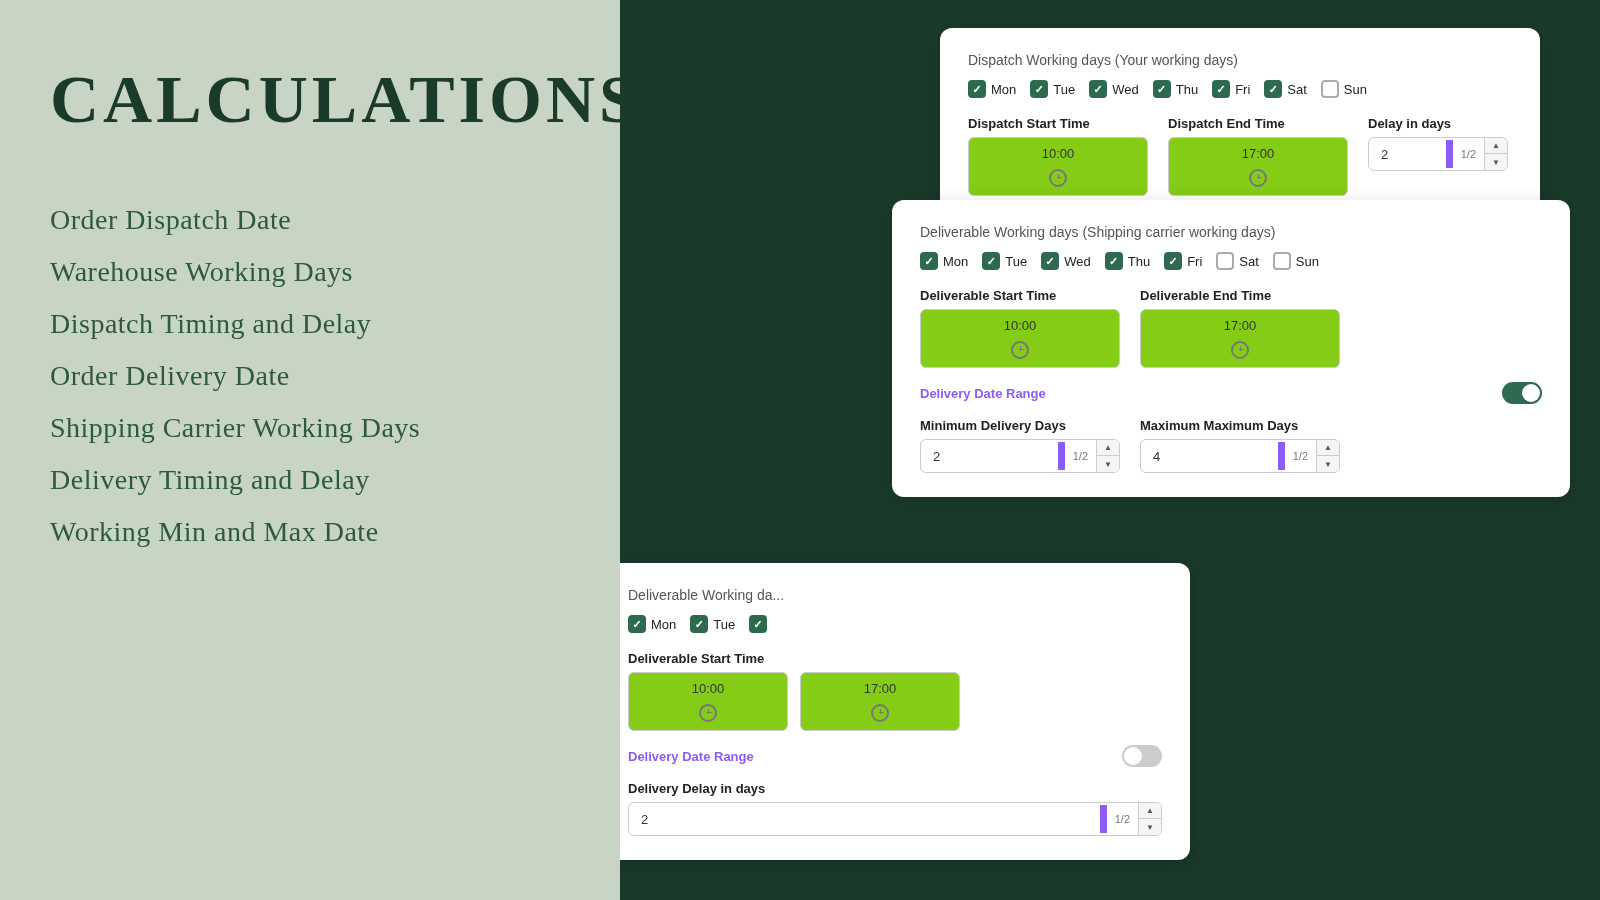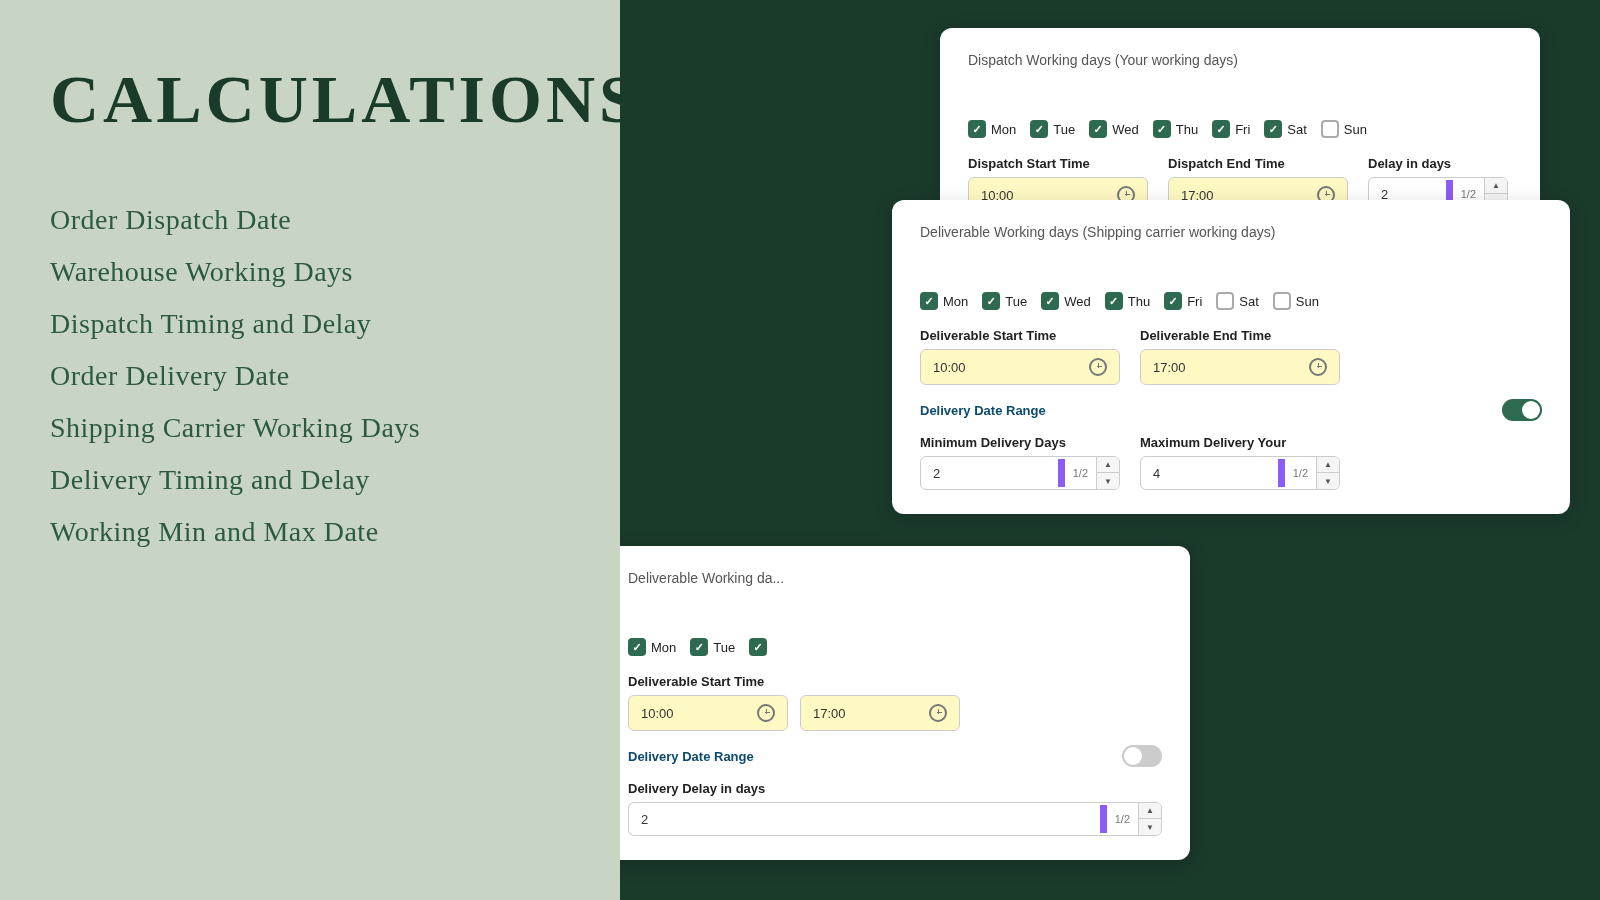--- a/index.html
+++ b/index.html
@@ -102,21 +102,20 @@
       flex-wrap: wrap;
     }
 
     .day-item {
       display: flex;
       align-items: center;
       gap: 5px;
       font-family: Arial, sans-serif;
       font-size: 13px;
       color: #222;
-      margin-top: 40px;
     }
 
     .checkbox {
       width: 18px;
       height: 18px;
       border-radius: 4px;
       display: flex;
       align-items: center;
       justify-content: center;
       flex-shrink: 0;
@@ -157,23 +156,24 @@
       font-weight: 700;
       color: #222;
     }
 
     .field-input {
       display: flex;
       align-items: center;
       border: 1px solid #ccc;
       border-radius: 6px;
       padding: 8px 12px;
-      background: #fef9c3;
+      background: #84cc16;
       gap: 8px;
       min-width: 120px;
+      flex-direction: column;
     }
 
     .field-input-wide {
       min-width: 180px;
     }
 
     .field-input span {
       font-family: Arial, sans-serif;
       font-size: 13px;
       color: #333;
@@ -266,21 +266,21 @@
       display: flex;
       align-items: center;
       justify-content: space-between;
       margin: 14px 0 14px 0;
     }
 
     .toggle-label {
       font-family: Arial, sans-serif;
       font-size: 13px;
       font-weight: 600;
-      color: #0c4a6e;
+      color: #8b5cf6;
     }
 
     .toggle-switch {
       width: 40px;
       height: 22px;
       border-radius: 11px;
       position: relative;
       cursor: pointer;
     }
 
@@ -478,21 +478,21 @@
           <div class="spinner-field" style="min-width:200px;">
             <span class="spinner-value">2</span>
             <span class="spinner-fraction">1/2</span>
             <div class="spinner-buttons">
               <button class="spinner-btn">▲</button>
               <button class="spinner-btn">▼</button>
             </div>
           </div>
         </div>
         <div class="field-group">
-          <div class="field-label">Maximum Delivery Your</div>
+          <div class="field-label">Maximum Maximum Days</div>
           <div class="spinner-field" style="min-width:200px;">
             <span class="spinner-value">4</span>
             <span class="spinner-fraction">1/2</span>
             <div class="spinner-buttons">
               <button class="spinner-btn">▲</button>
               <button class="spinner-btn">▼</button>
             </div>
           </div>
         </div>
       </div>

